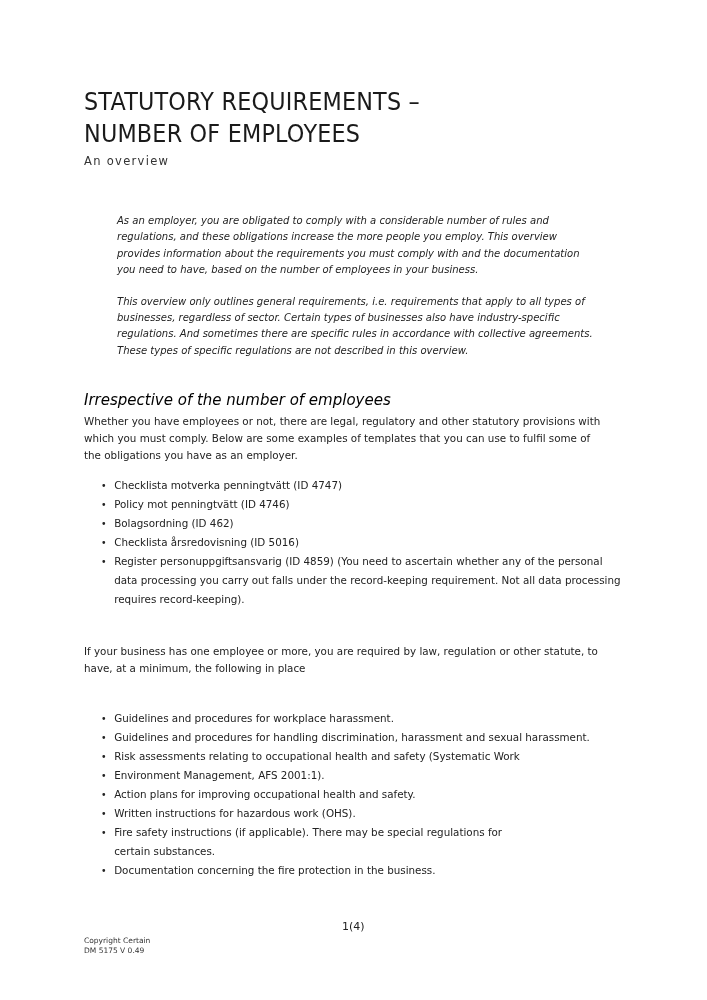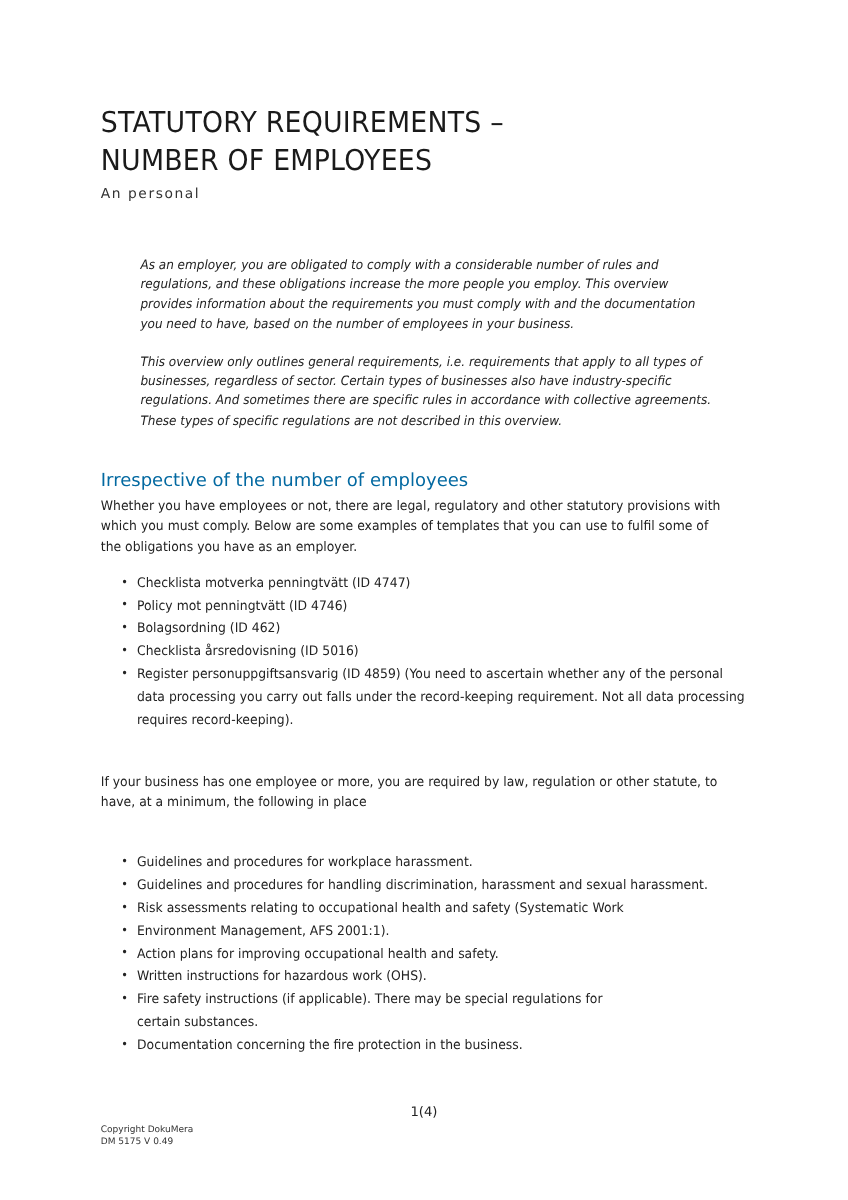--- a/index.html
+++ b/index.html
@@ -21,21 +21,21 @@
   }
   .intro {
     position: absolute; left: 117px; top: 213px; width: 500px;
     font-family: "DejaVu Sans", sans-serif; font-style: italic;
     font-size: 10.8px; line-height: 16.4px; color: #222;
     transform: scaleX(0.93); transform-origin: left top;
   }
   .intro p { margin: 0 0 15px 0; width: 520px; }
   .section { position: absolute; left: 84px; width: 560px; }
   .section h2 {
-    font-weight: normal; font-size: 15px; margin: 0; line-height: 20px; color: #0369a1;
+    font-weight: normal; font-size: 15px; margin: 0; line-height: 20px; color: #000000; font-style: italic;
   }
   .section .body {
     font-size: 11px; line-height: 16.8px; margin: 4px 0 0 0; width: 560px;
     transform: scaleX(0.94); transform-origin: left top; color: #222;
   }
   .section ul {
     list-style: none; margin: 0; padding: 0; position: absolute; left: 17px; width: 560px;
     font-size: 11px; line-height: 19px; color: #222;
     transform: scaleX(0.94); transform-origin: left top;
   }
@@ -56,21 +56,21 @@
 </style>
 </head>
 <body>
 
 <div class="page">
 
   <h1 class="title">
     <span>STATUTORY REQUIREMENTS –</span>
     <span>NUMBER OF EMPLOYEES</span>
   </h1>
-  <div class="subtitle">An personal</div>
+  <div class="subtitle">An overview</div>
 
   <div class="intro">
     <p>As an employer, you are obligated to comply with a considerable number of rules and regulations, and these obligations increase the more people you employ. This overview provides information about the requirements you must comply with and the documentation you need to have, based on the number of employees in your business.</p>
     <p>This overview only outlines general requirements, i.e. requirements that apply to all types of businesses, regardless of sector. Certain types of businesses also have industry-specific regulations. And sometimes there are specific rules in accordance with collective agreements. These types of specific regulations are not described in this overview.</p>
   </div>
 
   <div class="section sec1">
     <h2>Irrespective of the number of employees</h2>
     <p class="body">Whether you have employees or not, there are legal, regulatory and other statutory provisions with which you must comply. Below are some examples of templates that you can use to fulfil some of the obligations you have as an employer.</p>
     <ul>
@@ -91,16 +91,16 @@
       <li><span class="bullet">•</span><span>Environment Management, AFS 2001:1).</span></li>
       <li><span class="bullet">•</span><span>Action plans for improving occupational health and safety.</span></li>
       <li><span class="bullet">•</span><span>Written instructions for hazardous work (OHS).</span></li>
       <li style="width:440px"><span class="bullet">•</span><span>Fire safety instructions (if applicable). There may be special regulations for certain substances.</span></li>
       <li><span class="bullet">•</span><span>Documentation concerning the fire protection in the business.</span></li>
     </ul>
   </div>
 
   <div class="page-num">1(4)</div>
   <div class="footer">
-    <div>Copyright DokuMera</div>
+    <div>Copyright Certain</div>
     <div>DM 5175 V 0.49</div>
   </div>
 </div>
 
 </body></html>

